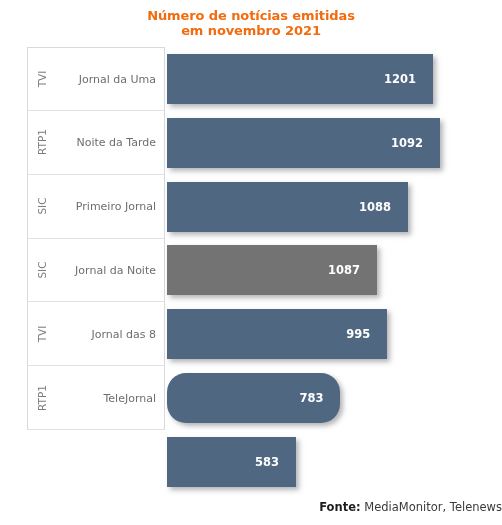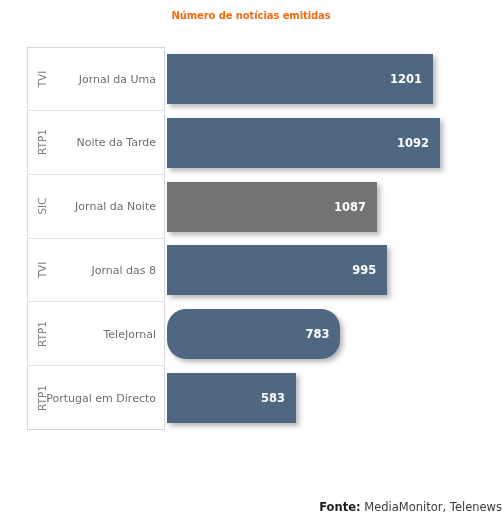--- a/index.html
+++ b/index.html
@@ -13,21 +13,21 @@
   #chart-root{
     position:absolute;inset:0;
     width:502px;height:525px;
   }
   .chart-title{
     position:absolute;
     left:0;top:8px;width:502px;
     text-align:center;
     color:#F26B0F;
     font-weight:bold;
-    font-size:10px;
+    font-size:13px;
     line-height:15px;
     letter-spacing:-0.1px;
   }
   .chart-title span{display:block;}
   .rows{
     position:absolute;
     left:27px;top:47px;
     width:475px;height:447px;
   }
   .row{
@@ -79,39 +79,40 @@
     background:#4F6781;
     box-shadow:3px 3px 5px rgba(120,120,128,0.55);
     display:flex;
     align-items:center;
     justify-content:flex-end;
   }
   .bar-value{
     color:#ffffff;
     font-size:11.5px;
     font-weight:bold;
-    padding-right:11px;
+    padding-right:17px;
     white-space:nowrap;
   }
   .footer{
     position:absolute;
     left:0;top:500px;width:502px;
     text-align:right;
     font-size:11.5px;
     color:#3b3b3b;
   }
   .footer b{color:#1d1d1d;}
 </style>
 </head>
 <body>
 
 <div id="chart-root">
 
   <div class="chart-title">
     <span>Número de notícias emitidas</span>
+    <span>em novembro 2021</span>
   </div>
 
   <div class="rows" id="rows-host">
       <div class="row">
         <div class="row-labelbox">
           <div class="channel">TVI</div>
           <div class="program">Jornal da Uma</div>
         </div>
         <div class="bar-area">
           <div class="bar" style="width: 266px; background: rgb(79, 103, 129);">
@@ -120,20 +121,31 @@
         </div>
       </div>
       <div class="row">
         <div class="row-labelbox">
           <div class="channel">RTP1</div>
           <div class="program">Noite da Tarde</div>
         </div>
         <div class="bar-area">
           <div class="bar" style="width: 273px; background: rgb(79, 103, 129);">
             <span class="bar-value" style="color: rgb(255, 255, 255);">1092</span>
+          </div>
+        </div>
+      </div>
+      <div class="row">
+        <div class="row-labelbox">
+          <div class="channel">SIC</div>
+          <div class="program">Primeiro Jornal</div>
+        </div>
+        <div class="bar-area">
+          <div class="bar" style="width: 240.973px; background: rgb(79, 103, 129);">
+            <span class="bar-value" style="color: rgb(255, 255, 255);">1088</span>
           </div>
         </div>
       </div>
       <div class="row">
         <div class="row-labelbox">
           <div class="channel">SIC</div>
           <div class="program">Jornal da Noite</div>
         </div>
         <div class="bar-area">
           <div class="bar" style="width: 210px; background: #737373; text-align: center;">
@@ -157,24 +169,20 @@
           <div class="channel">RTP1</div>
           <div class="program">TeleJornal</div>
         </div>
         <div class="bar-area">
           <div class="bar" style="width: 173.42px; background: rgb(79, 103, 129); border-radius: 19px;">
             <span class="bar-value" style="color: rgb(255, 255, 255);">783</span>
           </div>
         </div>
       </div>
       <div class="row">
-        <div class="row-labelbox">
-          <div class="channel">RTP1</div>
-          <div class="program">Portugal em Directo</div>
-        </div>
         <div class="bar-area">
           <div class="bar" style="width: 129.124px; background: rgb(79, 103, 129);">
             <span class="bar-value" style="color: rgb(255, 255, 255);">583</span>
           </div>
         </div>
       </div>
     </div>
 
   <div class="footer">
     <b>Fonte:</b>

